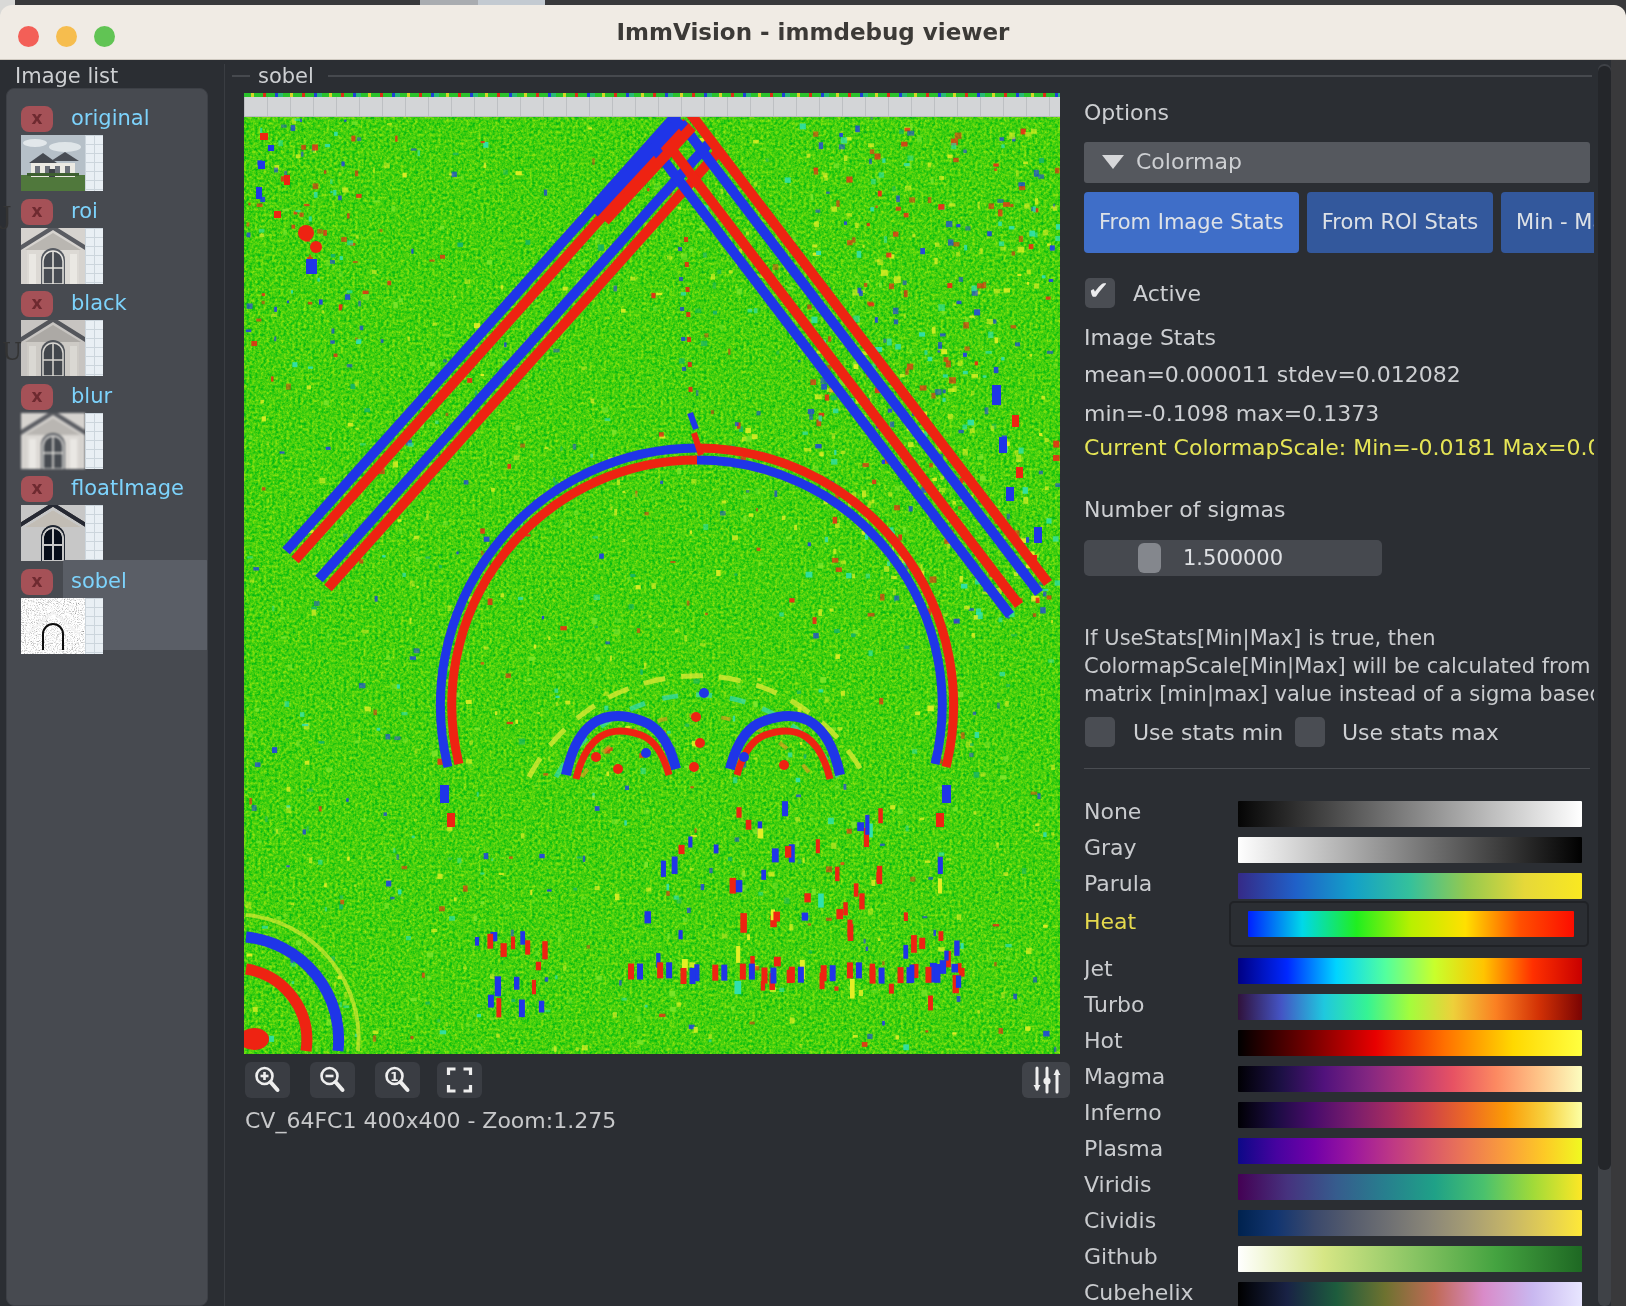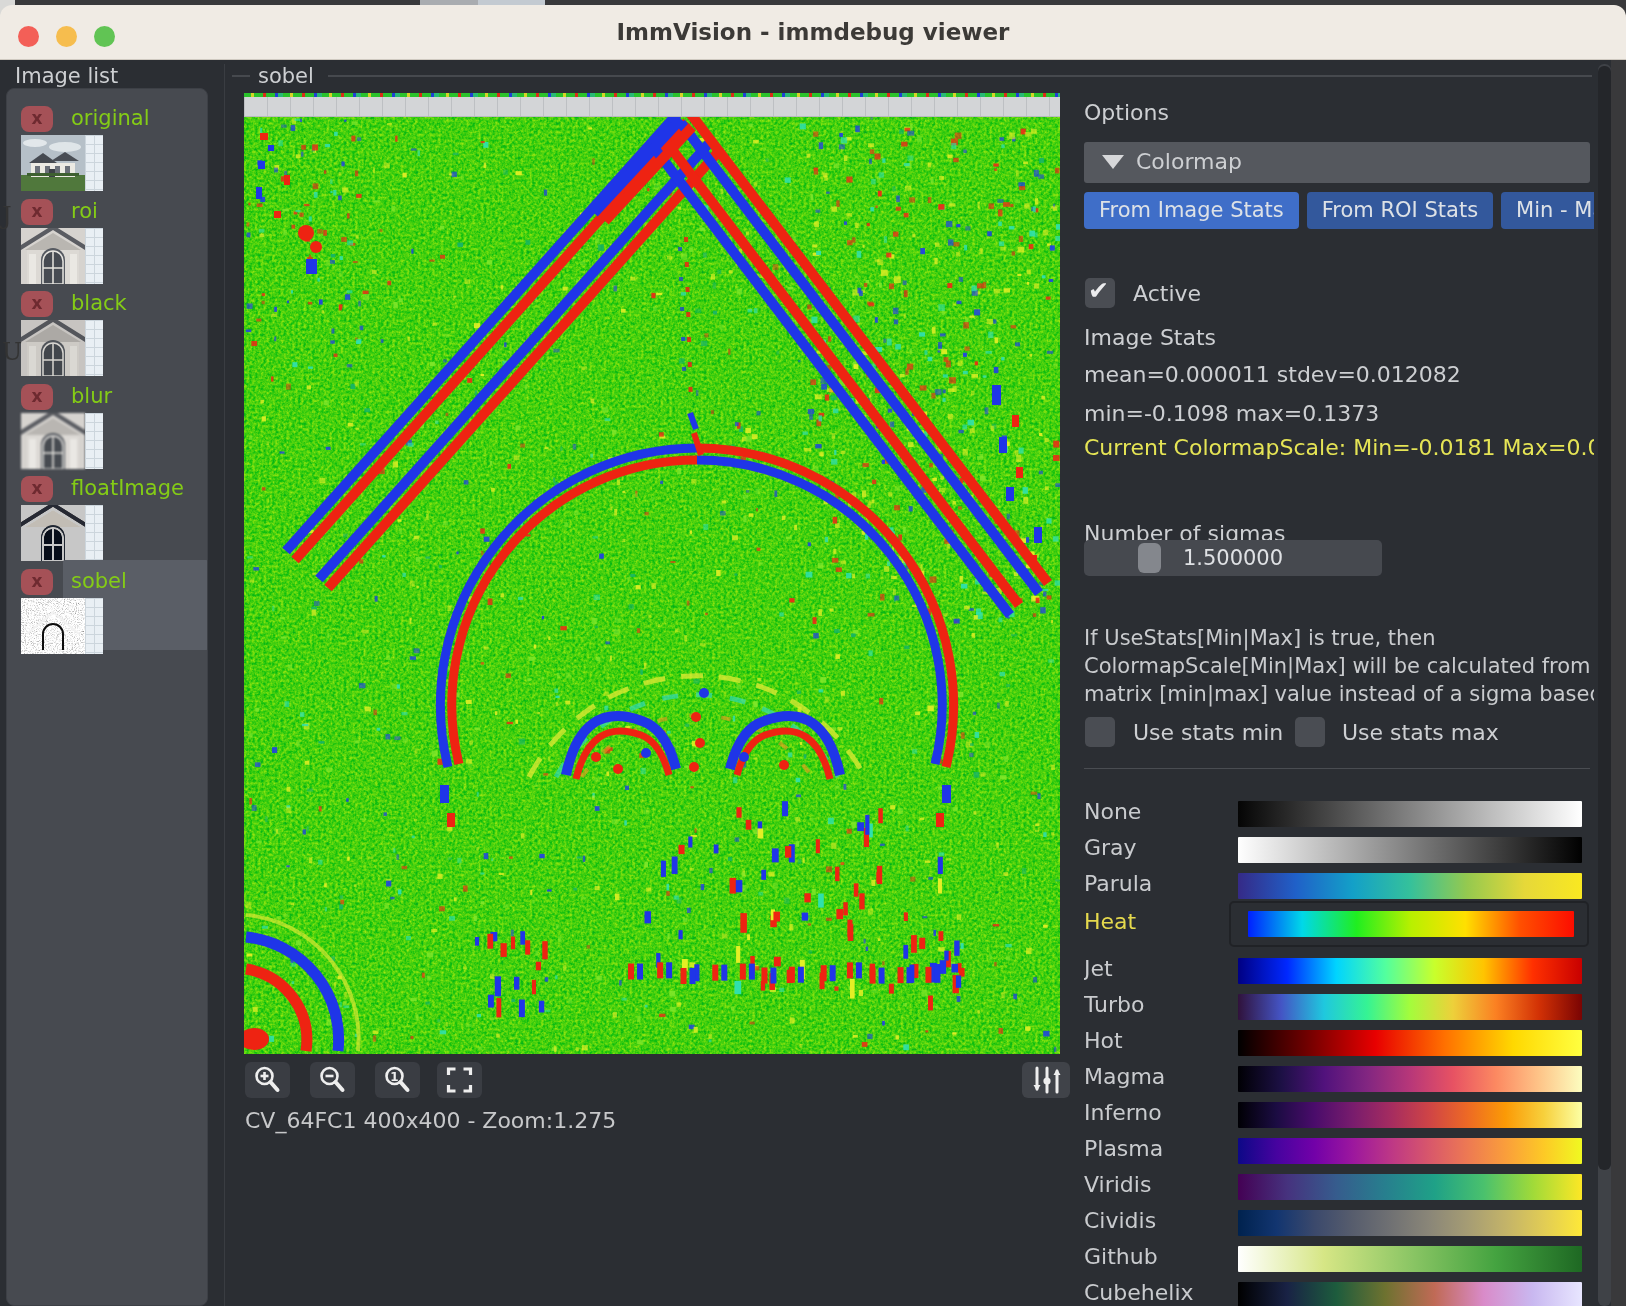--- a/index.html
+++ b/index.html
@@ -21,21 +21,21 @@
   #right-strip span{position:absolute;left:2px;font-size:24px;color:#333;font-family:"DejaVu Serif",serif;}
   #v-groove{left:224px;top:4px;width:1px;height:1242px;background:#3a3d42;}
   
   #sidebar-title{left:15px;top:4px;font-size:21px;}
   #sidebar-panel{left:6px;top:28px;width:202px;height:1218px;background:#474a50;border-radius:8px;
                  border:1px solid #3d4046;box-sizing:border-box;overflow:hidden;}
   .sb-item{position:absolute;left:0;width:200px;height:90px;}
   .sb-hl{position:absolute;left:56px;width:145px;height:90px;background:#5a5e66;border-radius:2px;}
   .xbtn{position:absolute;left:14px;top:0;width:32px;height:26px;background:#a55157;border-radius:8px;
         color:#6e2a30;font-size:17px;font-weight:bold;text-align:center;line-height:25px;}
-  .sb-label{position:absolute;left:64px;top:0;font-size:21px;color:#84cc16;}
+  .sb-label{position:absolute;left:64px;top:0;font-size:21px;color:#7dd3fc;}
   .thumb{position:absolute;left:14px;top:29px;width:82px;height:56px;}
   .thumb svg{position:absolute;left:0;top:0;width:64px;height:56px;}
   .checker-sm{position:absolute;right:0;top:0;width:18px;height:56px;background-color:#e9eff4;
      background-image:linear-gradient(#ccd5dc 1px,transparent 1px),linear-gradient(90deg,#ccd5dc 1px,transparent 1px);
      background-size:9px 9px;}
   
   #viewer-header{left:258px;top:4px;font-size:21px;}
   .hdr-line{top:15px;height:2px;background:#46494e;}
   #image-view{left:244px;top:33px;width:816px;height:961px;overflow:hidden;}
   #img-noise-top{position:absolute;left:0;top:0;width:816px;height:4px;opacity:.9;
@@ -49,21 +49,21 @@
   .tbtn svg{position:absolute;left:6px;top:2px;}
   #status-text{left:245px;top:1048px;font-size:22px;color:#c7c8ca;}
   
   #op-panel{left:1084px;top:30px;width:510px;height:1216px;overflow:hidden;}
   .op-label{position:absolute;left:0;font-size:22px;white-space:nowrap;}
   #cm-header{position:absolute;left:0;top:52px;width:506px;height:41px;background:#55585e;border-radius:3px;}
   #cm-header .tri{position:absolute;left:18px;top:13px;width:0;height:0;border-left:11px solid transparent;
       border-right:11px solid transparent;border-top:14px solid #d6d7d9;}
   #cm-header .op-label{left:52px;top:7px;}
   #scale-tabs{position:absolute;left:0;top:102px;width:700px;height:37px;display:flex;gap:8px;}
-  .tab-btn{height:37px;line-height:37px;padding:0 15px;background:#33589c;border-radius:4px;font-size:21px;
+  .tab-btn{height:37px;line-height:37px;padding:12px 15px;background:#33589c;border-radius:4px;font-size:21px;
            color:#dde1e6;white-space:nowrap;}
   .tab-btn.active{background:#3f6ec8;}
   #scale-big-btn{position:absolute;left:0;top:150px;width:506px;height:33px;background:#2a4574;border-radius:4px;
            font-size:21px;color:#d8dce2;text-align:center;line-height:33px;}
   .checkbox{position:absolute;width:30px;height:30px;background:#4a4d53;border-radius:5px;}
   .checkbox.checked::after{content:"\2714";position:absolute;left:3px;top:-2px;font-size:25px;color:#ececee;}
   .yellow{color:#e5e455;}
   .note-line{position:absolute;left:0;font-size:21px;color:#c9cbce;white-space:nowrap;}
   #op-sep{position:absolute;left:0;top:678px;width:506px;height:1px;background:#4a4d52;}
   .cm-label{position:absolute;left:0;font-size:22px;color:#c9cbce;white-space:nowrap;}
@@ -1833,21 +1833,21 @@
           <div class="tab-btn active">From Image Stats</div>
           <div class="tab-btn">From ROI Stats</div>
           <div class="tab-btn">Min - Max</div>
         </div>
       <div class="checkbox checked" id="active-check" style="left:1px;top:188px;"></div>
       <span class="op-label txt" style="left:49px;top:191px;">Active</span>
       <span class="op-label txt" style="top:235px;">Image Stats</span>
       <span class="op-label txt" style="top:272px;">mean=0.000011 stdev=0.012082</span>
       <span class="op-label txt" style="top:311px;">min=-0.1098 max=0.1373</span>
       <span class="op-label yellow" style="top:345px;">Current ColormapScale: Min=-0.0181 Max=0.01</span>
-      <span class="op-label txt" style="top:407px;margin-top:24px;">Number of sigmas</span>
+      <span class="op-label txt" style="top:407px;">Number of sigmas</span>
       <div id="sigma-slider">
         <div id="sigma-handle"></div>
         <div id="sigma-value">1.500000</div>
       </div>
       <span class="note-line" style="top:536px;">If UseStats[Min|Max] is true, then</span>
       <span class="note-line" style="top:564px;">ColormapScale[Min|Max] will be calculated from the</span>
       <span class="note-line" style="top:592px;">matrix [min|max] value instead of a sigma based value</span>
       <div class="checkbox" id="usemin-check" style="left:1px;top:627px;"></div>
       <span class="op-label txt" style="left:49px;top:630px;">Use stats min</span>
       <div class="checkbox" id="usemax-check" style="left:211px;top:627px;"></div>

